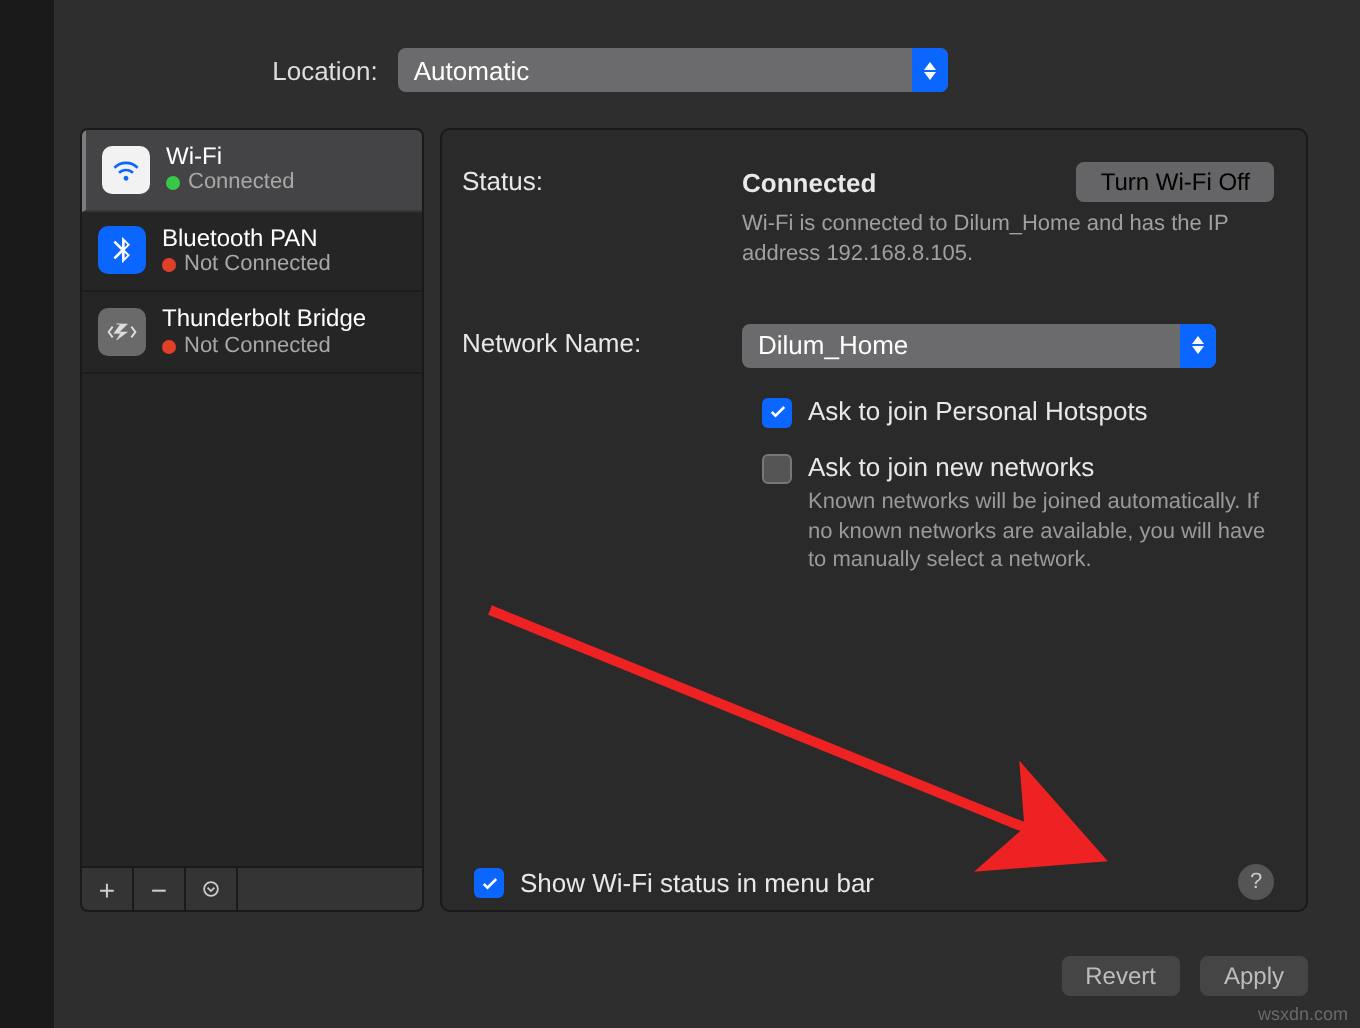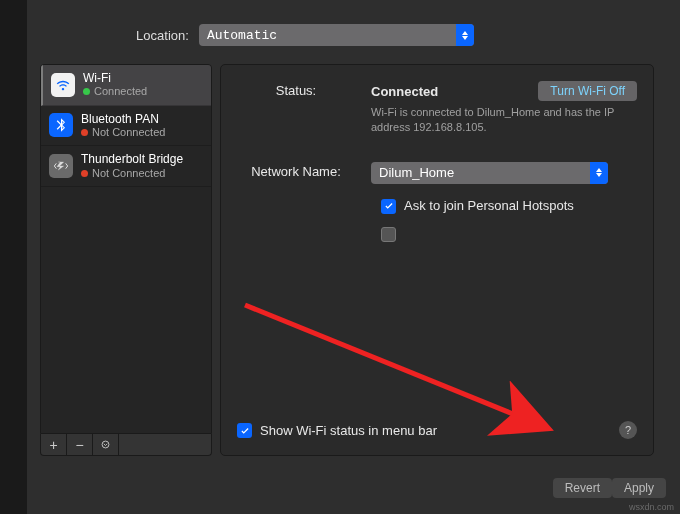--- a/index.html
+++ b/index.html
@@ -20,21 +20,21 @@
   .location-label { color: #dedede; }
   .select {
     background: #6b6a6c;
     color: #fff;
     border-radius: 4px;
     display: flex; align-items: center;
     height: 22px; padding: 0 8px;
     position: relative;
     font-size: 13px;
   }
-  .select.wide { width: 275px; font-family: Liberation Mono, monospace; }
+  .select.wide { width: 275px; }
   .select .caret {
     position: absolute; right: 0; top: 0; bottom: 0;
     width: 18px;
     background: #0a66ff;
     border-radius: 0 4px 4px 0;
     display: flex; flex-direction: column;
     align-items: center; justify-content: center; gap: 1px;
   }
   .select .caret span {
     display: block; width: 0; height: 0;
@@ -101,29 +101,29 @@
     background: #2a2a2a;
     padding: 16px 16px 12px 10px;
     position: relative;
     height: 392px;
   }
   .row {
     display: flex; align-items: flex-start;
     margin-bottom: 10px;
   }
   .row-label {
-    width: 140px; text-align: center; padding-right: 10px;
+    width: 140px; text-align: left; padding-right: 10px;
     color: #e8e8e8; padding-top: 2px;
   }
   .row-value { flex: 1; }
   .status-line { display: flex; align-items: center; justify-content: space-between; }
   .status-text { font-weight: 600; }
   .btn {
     background: #656466;
-    color: #7dd3fc;
+    color: #000000;
     border-radius: 4px;
     padding: 3px 12px;
     font-size: 12px;
     border: none;
     display: inline-flex; align-items: center;
   }
   .btn.dim { background: #454545; color: #bdbdbd; }
   .desc {
     color: #a0a0a0; font-size: 11px; line-height: 1.35;
     margin-top: 4px;
@@ -138,33 +138,33 @@
     width: 15px; height: 15px; border-radius: 3px;
     display: flex; align-items: center; justify-content: center;
     flex-shrink: 0; margin-top: 1px;
   }
   .checkbox.checked { background: #0a66ff; }
   .checkbox.unchecked { background: #555; border: 1px solid #777; }
   .checkbox svg { width: 10px; height: 10px; }
   .check-label { color: #e8e8e8; }
   .check-desc { color: #9a9a9a; font-size: 11px; margin-top: 3px; line-height: 1.35; max-width: 230px; }
   .panel-footer {
-    position: absolute; left: 16px; right: 16px; bottom: 16px;
+    position: absolute; left: 16px; right: 16px; bottom: 5px;
     display: flex; align-items: center;
   }
   .footer-check { display: flex; align-items: center; gap: 8px; }
   .help-circle {
     width: 18px; height: 18px; border-radius: 50%;
     background: #555; color: #ccc;
     display: flex; align-items: center; justify-content: center;
     font-size: 11px; margin-left: 8px;
   }
   .bottom-buttons {
-    position: absolute; right: 14px; bottom: 16px;
-    display: flex; 
+    position: absolute; right: 26px; bottom: 16px;
+    display: flex; gap: 10px;
   }
   .arrow {
     position: absolute;
     left: 235px; top: 295px;
     width: 340px; height: 150px;
     pointer-events: none;
   }
   .watermark {
     position: absolute; right: 6px; bottom: 2px;
     font-size: 9px; color: #6a6a6a;
@@ -279,20 +279,24 @@
             <path d="M3 8l3 3 7-7" stroke="#fff" stroke-width="2" fill="none"></path>
           </svg>
       </div>
       <div>
           <div class="check-label">Ask to join Personal Hotspots</div>
         </div>
     </div>
 
     <div class="check-row">
       <div class="checkbox unchecked"></div>
+      <div>
+        <div class="check-label">Ask to join new networks</div>
+        <div class="check-desc">Known networks will be joined automatically. If no known networks are available, you will have to manually select a network.</div>
+      </div>
     </div>
 
     <div class="panel-footer">
       <div class="footer-check">
         <div class="checkbox checked">
           <svg viewBox="0 0 16 16">
               <path d="M3 8l3 3 7-7" stroke="#fff" stroke-width="2" fill="none"></path>
             </svg>
         </div>
         <span class="check-label">Show Wi-Fi status in menu bar</span>

